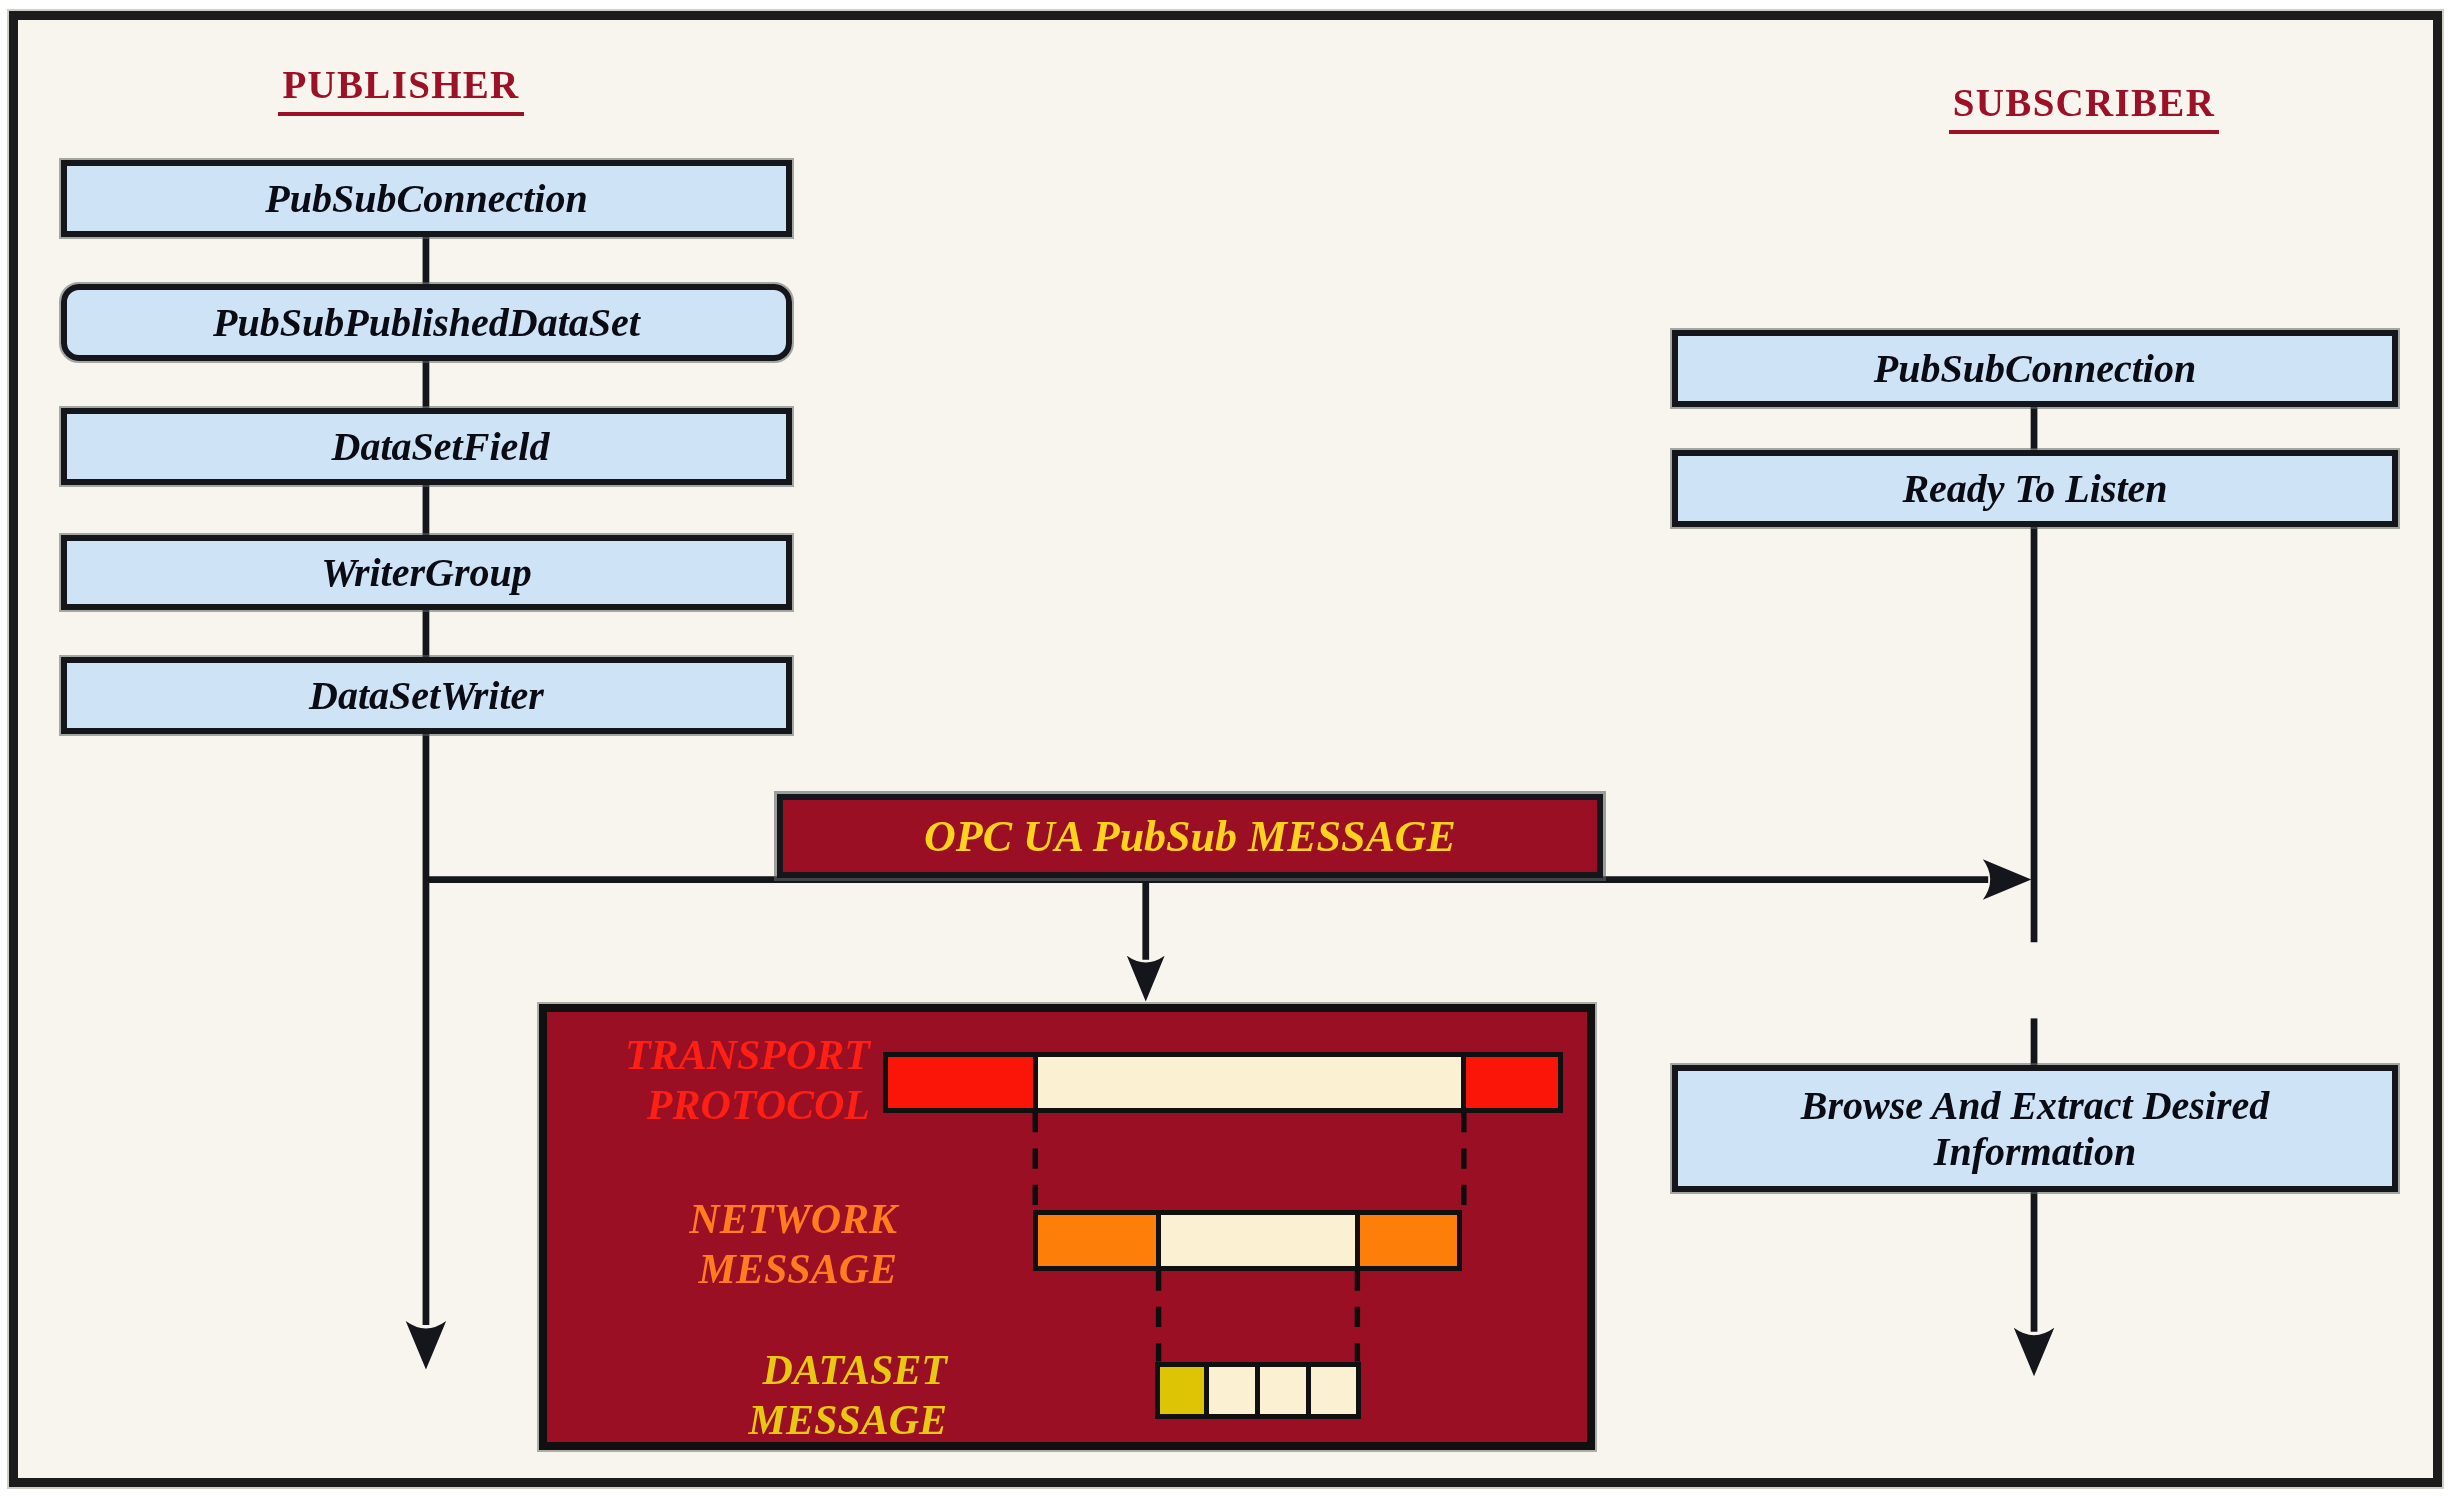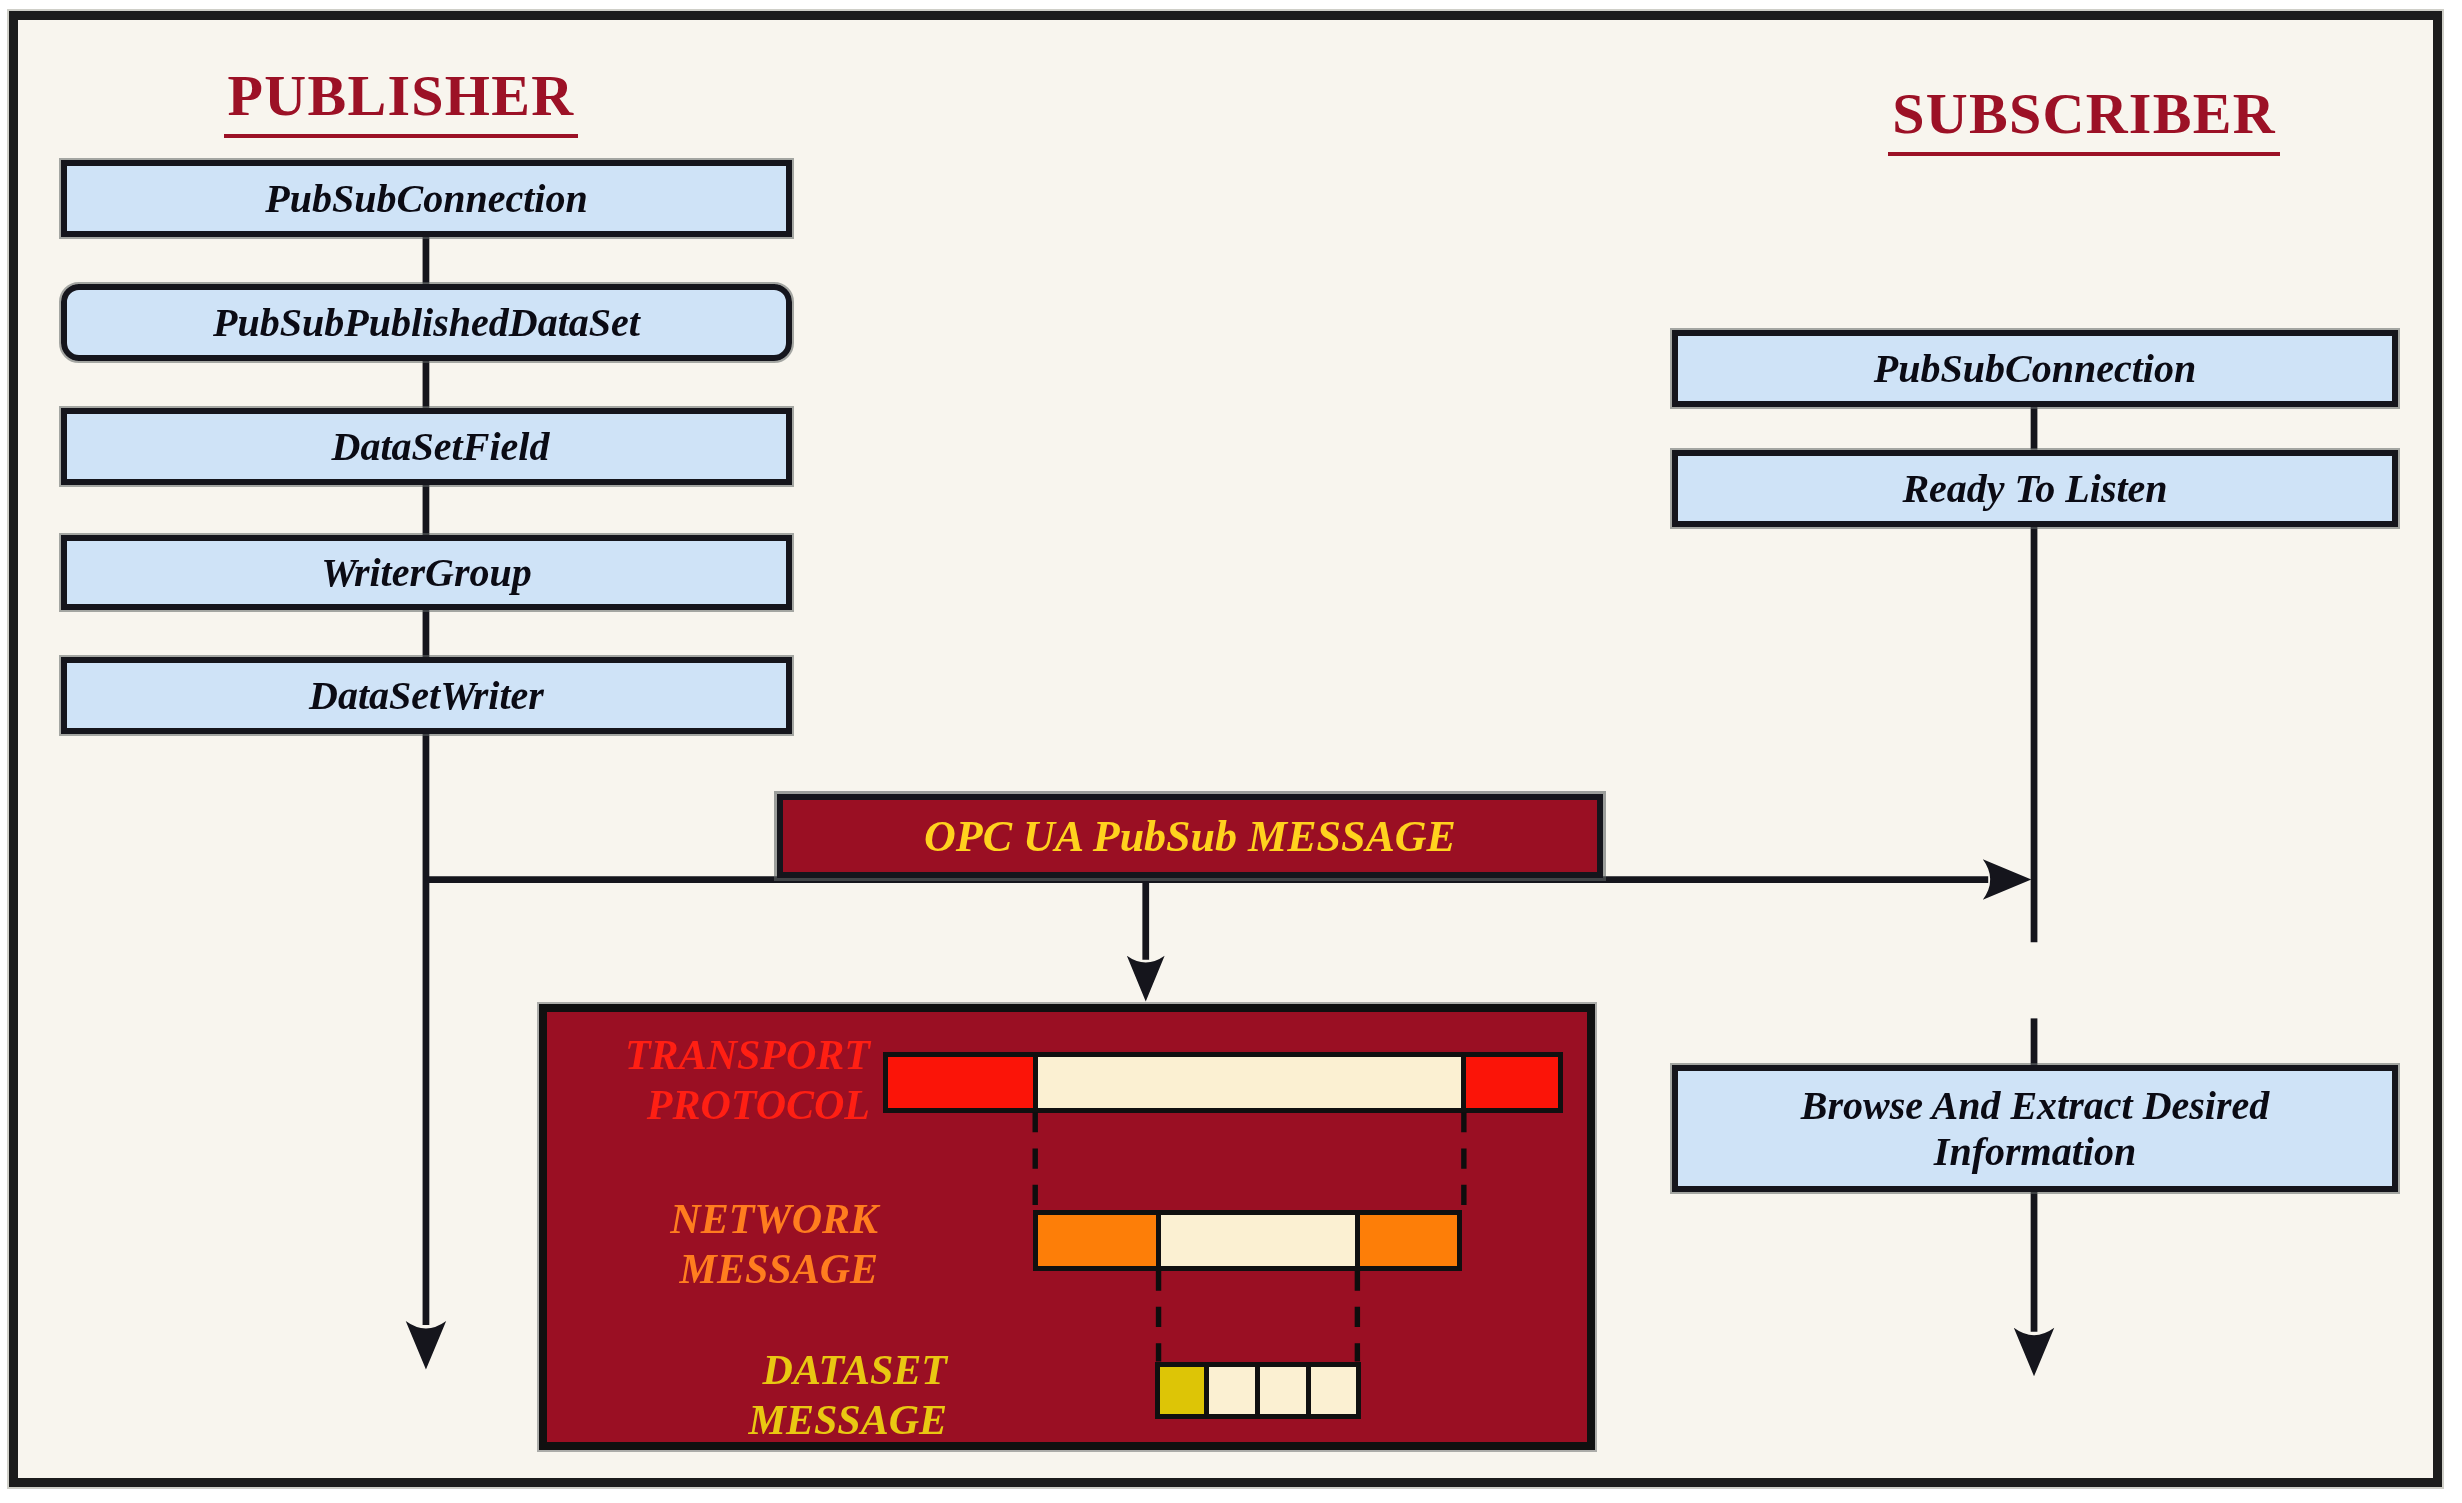--- a/index.html
+++ b/index.html
@@ -8,21 +8,21 @@
     font-family:"Liberation Serif","DejaVu Serif",serif;
   }
   .frame{
     position:absolute;left:9.4px;top:10.8px;width:2433px;height:1476px;
     box-sizing:border-box;border:9.4px solid #1c1c1c;background:var(--frame_bg,#f8f5ee);
     box-shadow:0 0 0 2px #cfcfc8;z-index:0;
   }
   svg.lines{position:absolute;left:0;top:0;z-index:1;}
   svg.toplines{position:absolute;left:0;top:0;z-index:4;}
   .col-title{
-    position:absolute;text-align:center;font-weight:bold;font-size:58px;
+    position:absolute;text-align:center;font-weight:bold;font-size:39px;
     color:var(--title_red,#9c1126);z-index:2;letter-spacing:1.3px;
   }
   .col-title .u{display:inline-block;border-bottom:4.7px solid currentColor;padding:0 4px 5.4px 4px;}
   .node{
     position:absolute;box-sizing:border-box;z-index:2;
     background:var(--light_blue,#cfe3f7);border:6.7px solid #15151c;
     outline:2.7px solid rgba(95,100,100,.55);
     display:flex;align-items:center;justify-content:center;text-align:center;
     font-weight:bold;font-style:italic;font-size:40px;color:#0b0b14;line-height:1.15;
   }
@@ -43,21 +43,21 @@
   .seg{position:absolute;box-sizing:border-box;border:5.4px solid #101010;z-index:3;}
   .seg.red{background:var(--bright_red,#fb1408);}
   .seg.cream{background:var(--cream,#fbf0d2);}
   .seg.orange{background:var(--orange,#fd7e08);}
   .seg.gold{background:var(--gold_cell,#ddc506);}
   .layer-label{
     position:absolute;z-index:3;text-align:right;
     font-weight:bold;font-style:italic;font-size:42px;line-height:1.2;
   }
   .layer-label.transport{left:553px;top:1030px;width:317px;color:var(--transport_red,#ff1f13);}
-  .layer-label.network{left:581px;top:1194px;width:297px;color:var(--network_orange,#ff7d1f);}
+  .layer-label.network{left:600px;top:1194px;width:297px;color:var(--network_orange,#ff7d1f);}
   .layer-label.dataset{left:650px;top:1345px;width:297px;color:var(--dataset_gold,#e9c812);}
 </style>
 </head>
 <body>
 
 <div class="canvas">
 
   <div class="frame"></div>
 
   <svg class="lines" width="2462" height="1503" viewBox="0 0 3653 2230">

